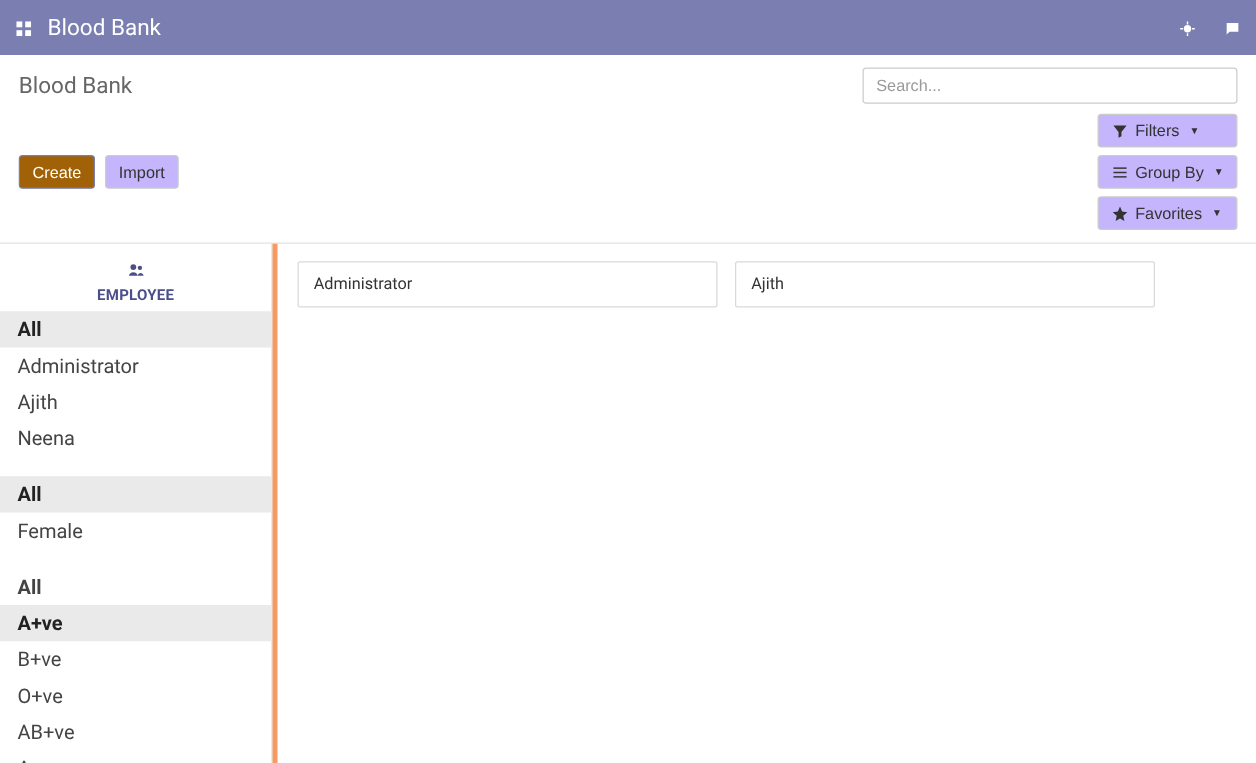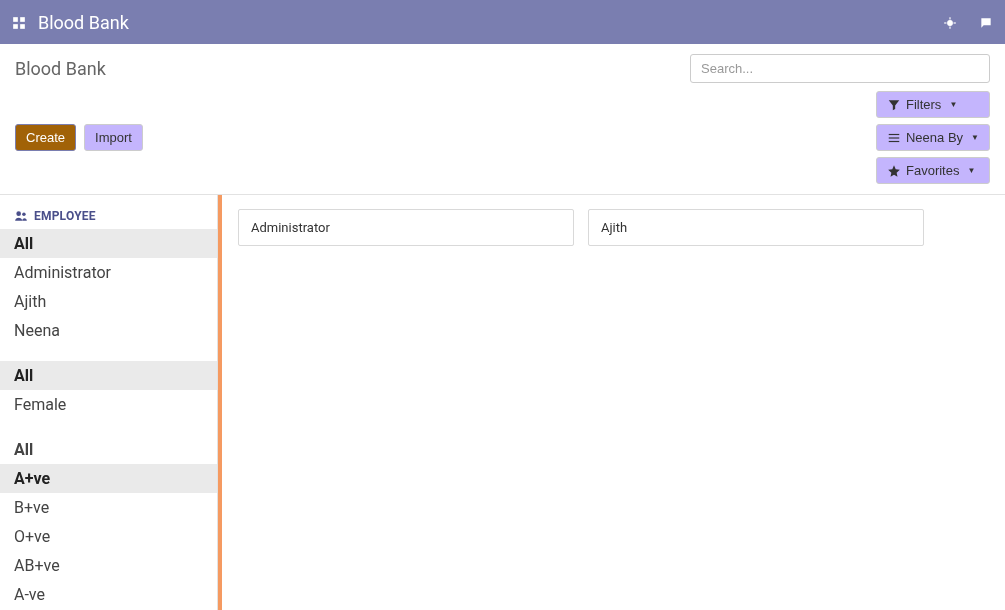--- a/index.html
+++ b/index.html
@@ -21,21 +21,21 @@
     .subhead-row2 { display:flex; align-items:center; gap:8px; padding:8px 0 10px 0; }
     .btn { display:inline-flex; align-items:center; gap:5px; font-size:13px; padding:5px 10px; border:1px solid #ccc; background:#c4b5fd; border-radius:3px; cursor:pointer; color:#333; }
     .btn-primary { background:#a16207; border-color:#7a7eb0; color:#fff; }
     .subhead-row2 .spacer { flex:1; }
     .dropdown-group { display:flex; gap:6px;flex-direction:column; }
     .caret { font-size:8px; margin-left:3px; }
 
     .body-area { display:flex; min-height: calc(100vh - 44px - 90px); background:#fff; border-top:1px solid #e2e2e2; }
     .sidebar { width:218px; flex-shrink:0; border-right:1px solid #e2e2e2; padding:10px 0 20px 0; overflow:hidden; position:relative; }
     .side-section { margin-bottom:16px; }
-    .side-heading { display:flex; align-items:center; gap:6px; padding:4px 14px 6px 14px; font-weight:700; color:#4a4f8a; font-size:12px; letter-spacing:0.2px; }
+    .side-heading { display:flex; align-items:center; gap:6px; padding:4px 14px 6px 14px; font-weight:700; color:#4a4f8a; font-size:12px; letter-spacing:0.2px;flex-direction:column; }
     .side-heading svg, .side-heading .hicon { color:#4a4f8a; }
     .side-item { padding:5px 14px; color:#444; cursor:pointer; font-size:16px; }
     .side-item.active { background:#eaeaea; font-weight:700; color:#222; }
     .side-item.bold { font-weight:700; }
 
     .main { flex:1; position:relative; padding:14px 12px; display:flex; flex-direction:column; }
     .orange-strip { position:absolute; left:0; top:0; bottom:0; width:4px; background:#f59a61; }
     .cards-row { display:flex; gap:14px; flex-wrap:wrap; padding-left:8px; }
     .card { width:336px; border:1px solid #d9d9d9; border-radius:2px; background:#fff; padding:10px 12px; font-size:13px; color:#333; cursor:pointer; }
 
@@ -90,21 +90,21 @@
           </svg>
         <span>Filters</span>
         <span class="caret">▼</span>
       </button>
       <button class="btn">
         <svg class="icon-svg" viewBox="0 0 24 24">
             <rect x="3" y="5" width="18" height="2"></rect>
             <rect x="3" y="11" width="18" height="2"></rect>
             <rect x="3" y="17" width="18" height="2"></rect>
           </svg>
-        <span>Neena By</span>
+        <span>Group By</span>
         <span class="caret">▼</span>
       </button>
       <button class="btn">
         <svg class="icon-svg" viewBox="0 0 24 24">
             <path d="M12 2l2.9 6.9L22 10l-5.5 4.8L18 22l-6-3.5L6 22l1.5-7.2L2 10l7.1-1.1z"></path>
           </svg>
         <span>Favorites</span>
         <span class="caret">▼</span>
       </button>
     </div>

